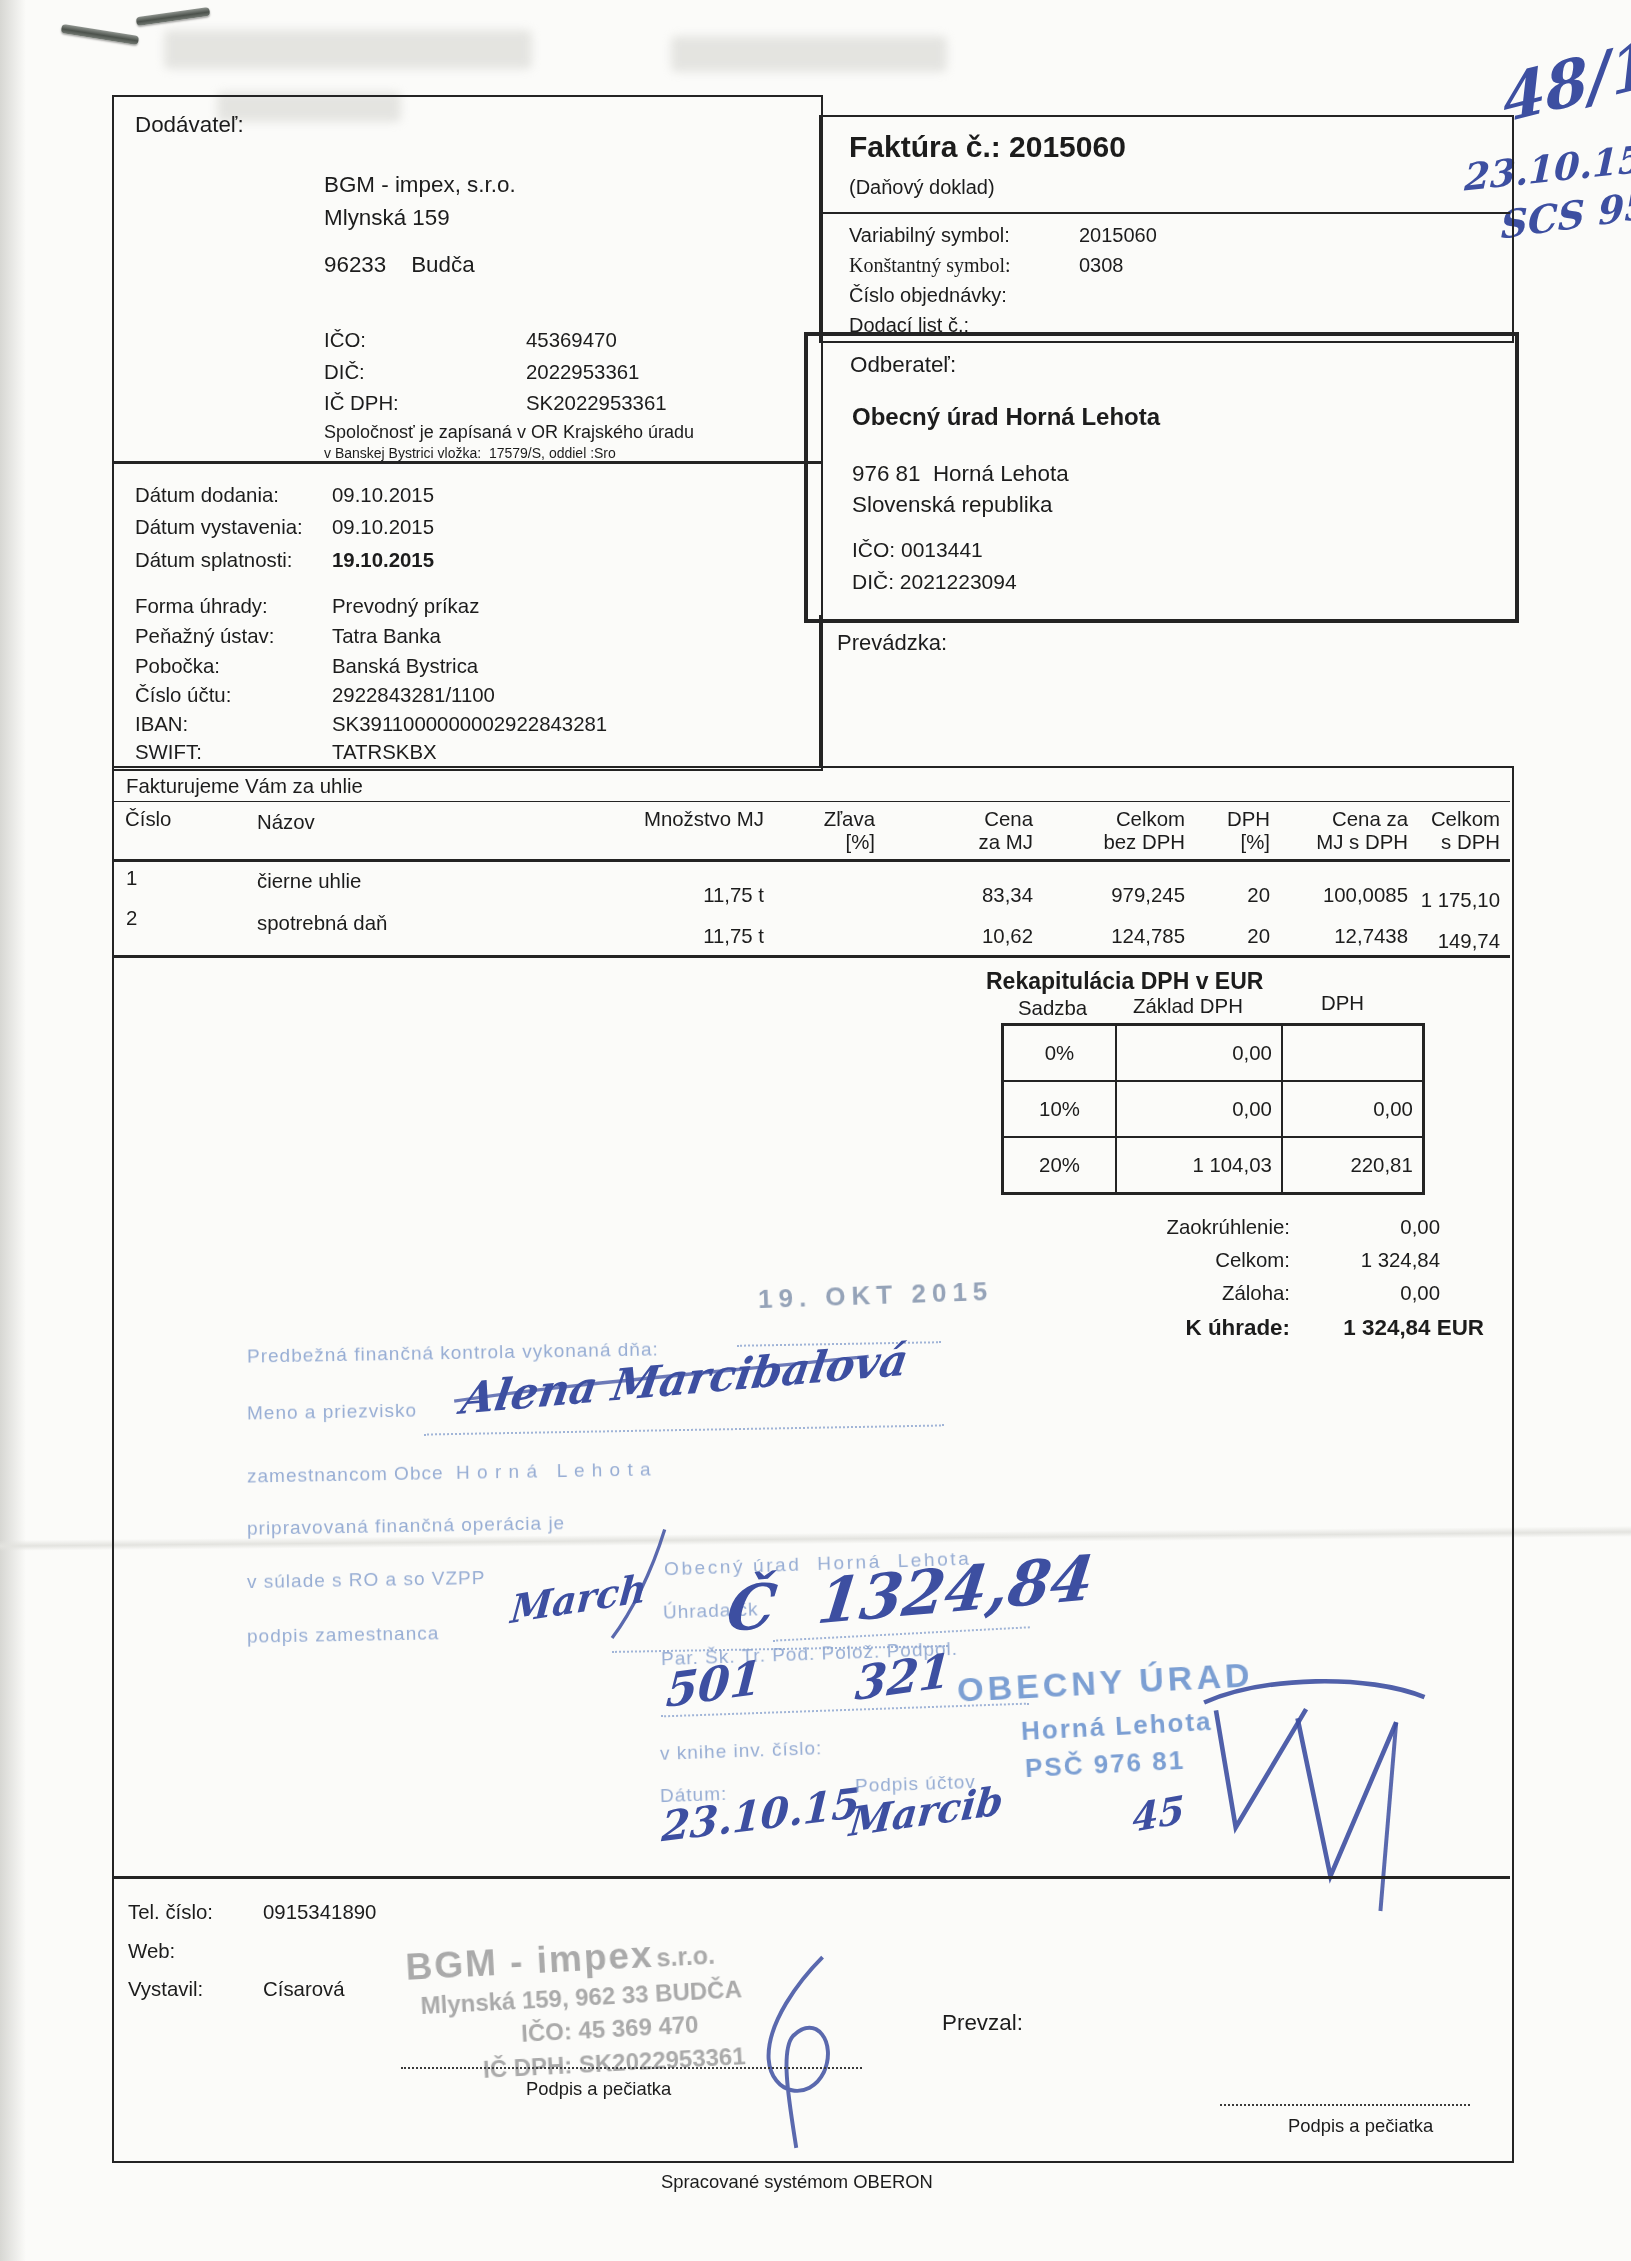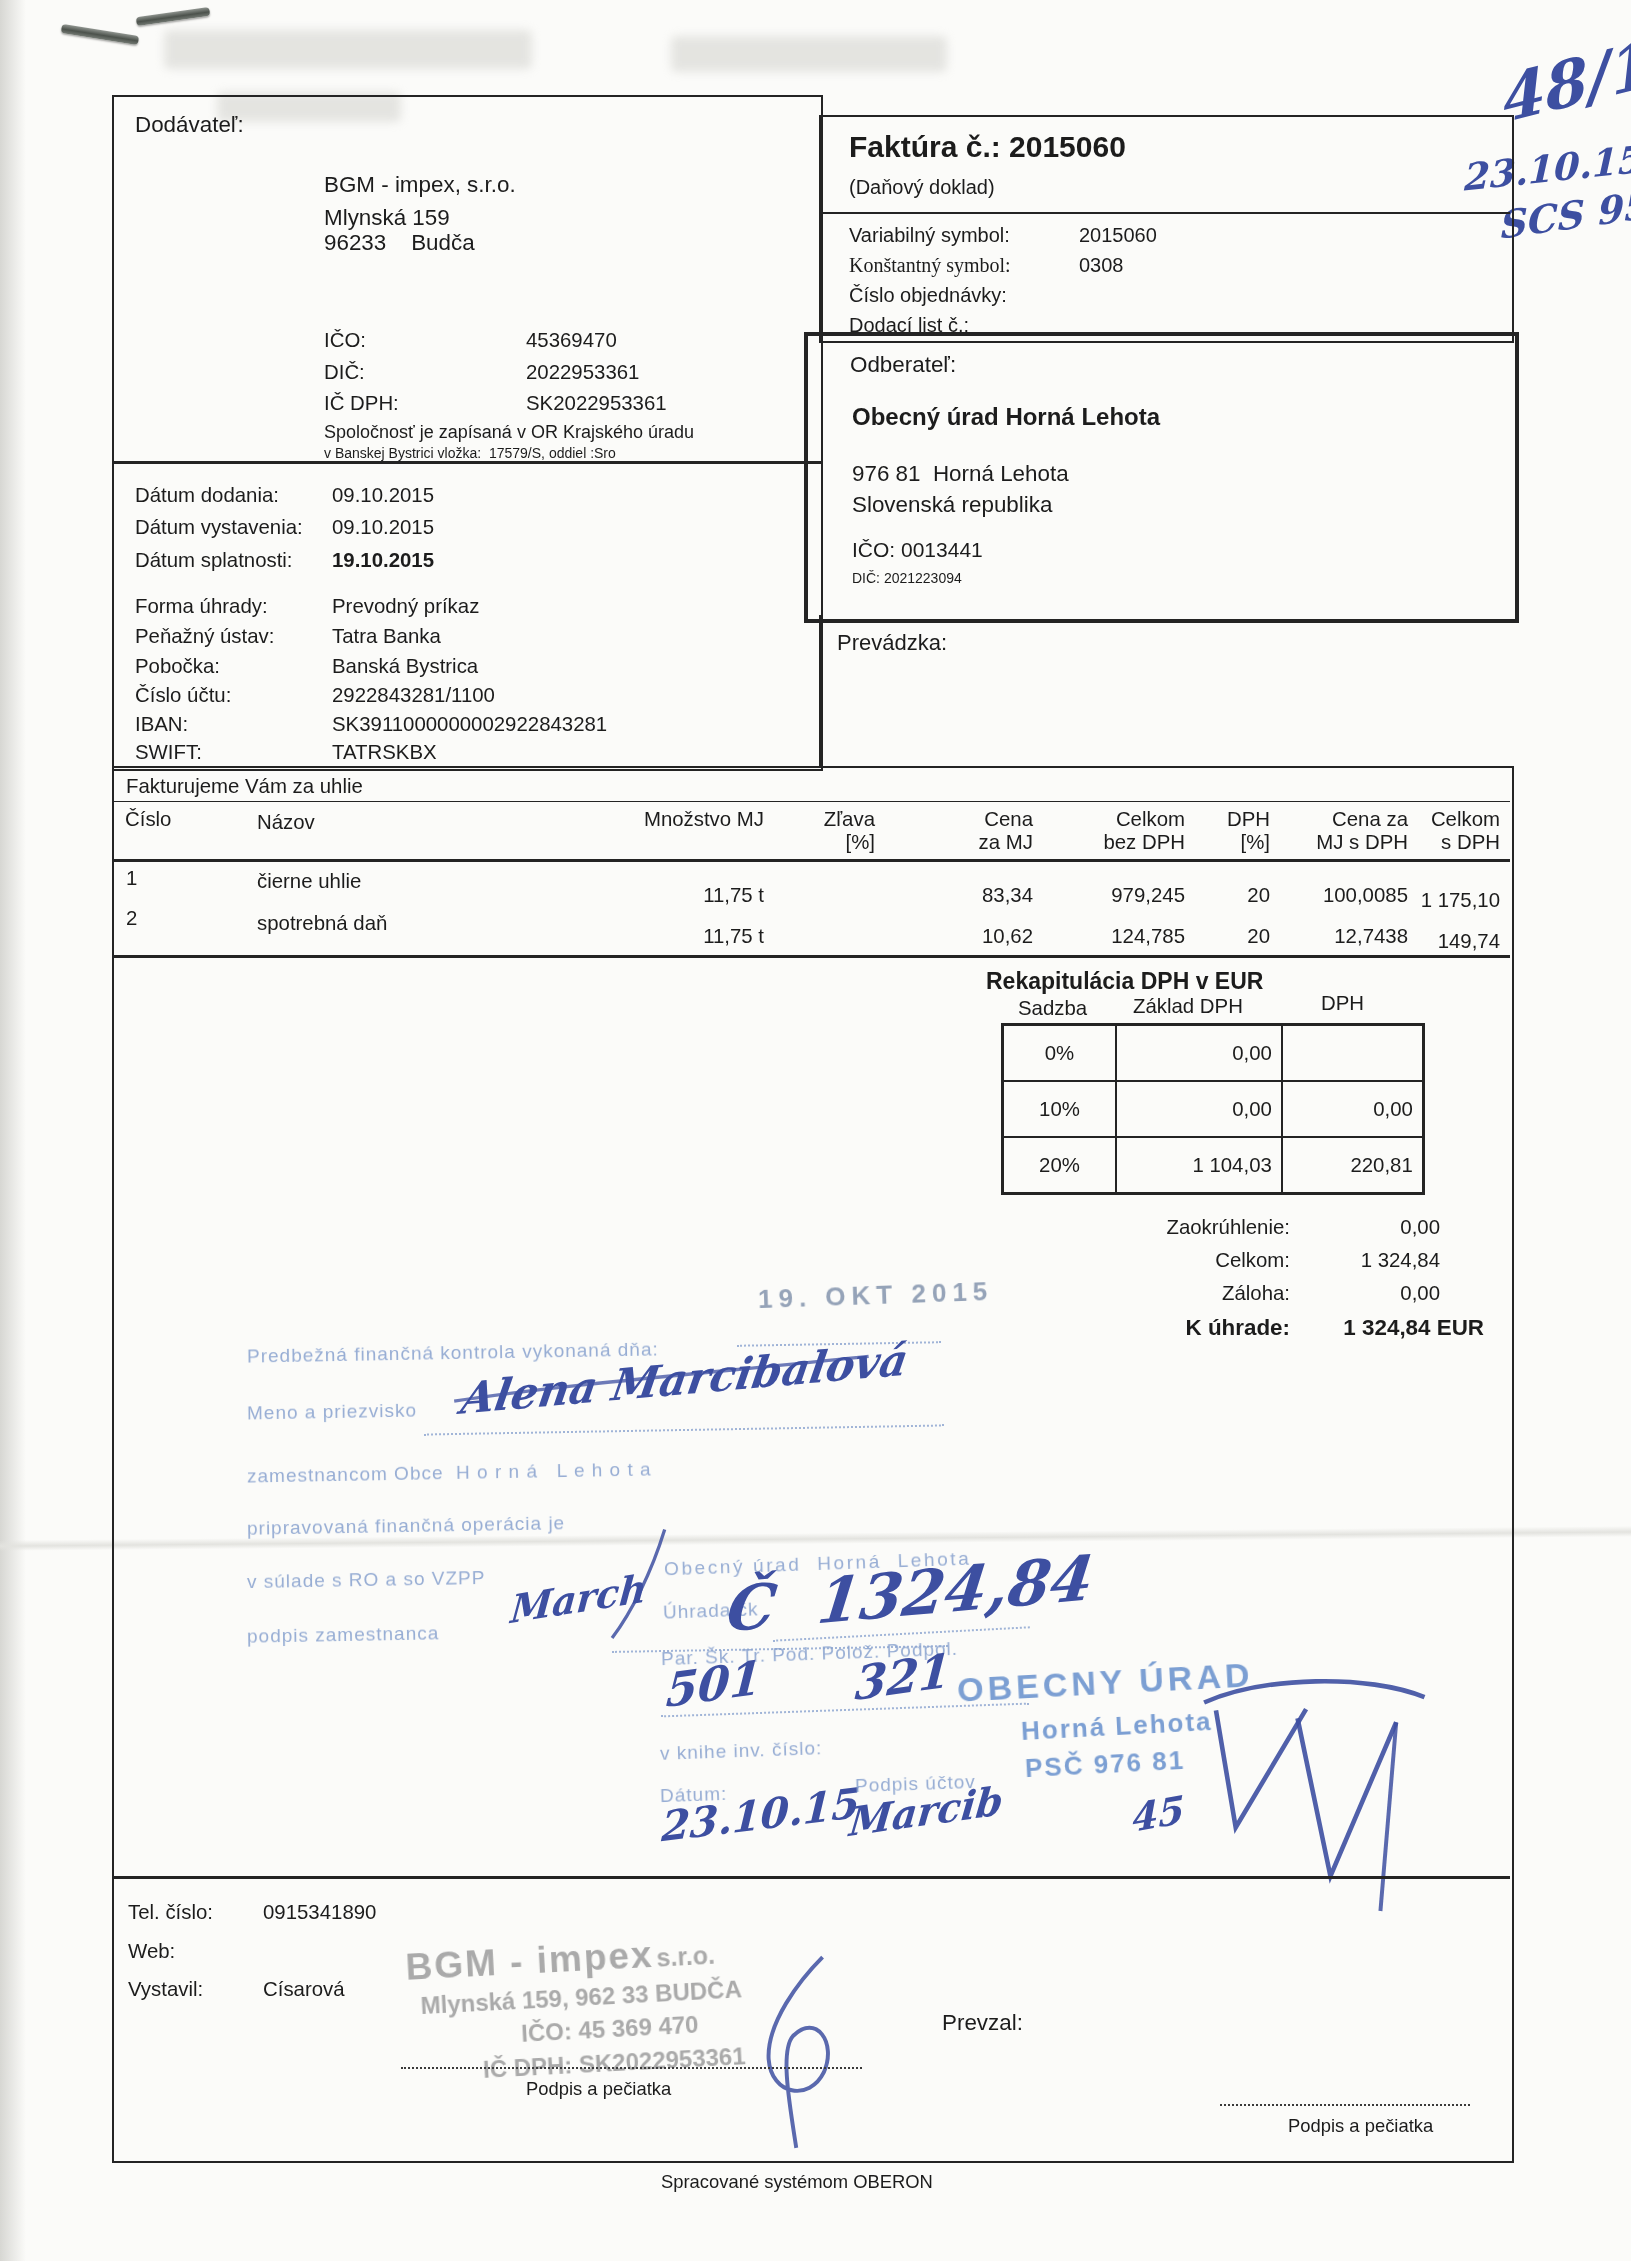--- a/index.html
+++ b/index.html
@@ -48,21 +48,21 @@
   <div class="crease" style="top:1533px;"></div>
 
   <div class="abs hand" style="left:1500px;top:39px;font-size:63px;transform:rotate(-14deg) skewX(-10deg);">48/15</div>
   <div class="abs hand" style="left:1464px;top:146px;font-size:37px;transform:rotate(-6deg) skewX(-8deg);">23.10.15</div>
   <div class="abs hand" style="left:1500px;top:192px;font-size:38px;transform:rotate(-8deg) skewX(-8deg);">SCS 95</div>
 
   <div class="box" style="left:112px;top:95px;width:707px;height:365px;"></div>
   <div class="abs txt" style="left:135px;top:112px;font-size:22.4px;">Dodávateľ:</div>
   <div class="abs txt" style="left:324px;top:172px;font-size:22.4px;">BGM - impex, s.r.o.</div>
   <div class="abs txt" style="left:324px;top:205px;font-size:22.4px;">Mlynská 159</div>
-  <div class="abs txt" style="left:324px;top:230px;font-size:22.4px;">96233    Budča</div>
+  <div class="abs txt" style="left:324px;top:252px;font-size:22.4px;">96233    Budča</div>
   <div class="abs txt" style="left:324px;top:329px;">IČO:</div>
   <div class="abs txt" style="left:526px;top:329px;">45369470</div>
   <div class="abs txt" style="left:324px;top:361px;">DIČ:</div>
   <div class="abs txt" style="left:526px;top:361px;">2022953361</div>
   <div class="abs txt" style="left:324px;top:392px;">IČ DPH:</div>
   <div class="abs txt" style="left:526px;top:392px;">SK2022953361</div>
   <div class="abs txt" style="left:324px;top:422px;font-size:18px;">Spoločnosť je zapísaná v OR Krajského úradu</div>
   <div class="abs txt" style="left:324px;top:445px;font-size:14px;">v Banskej Bystrici vložka:  17579/S, oddiel :Sro</div>
 
   <div class="box" style="left:112px;top:461px;width:707px;height:306px;"></div>
@@ -97,21 +97,21 @@
   <div class="abs txt" style="left:1079px;top:284px;font-size:20px;"></div>
   <div class="abs txt" style="left:849px;top:314px;font-size:20px;">Dodací list č.:</div>
   <div class="abs txt" style="left:1079px;top:314px;font-size:20px;"></div>
 
   <div class="box thick" style="left:804px;top:332px;width:707px;height:283px;"></div>
   <div class="abs txt" style="left:830px;top:352px;font-size:22.4px;margin-left:20px;">Odberateľ:</div>
   <div class="abs txt b" style="left:852px;top:403px;font-size:24px;">Obecný úrad Horná Lehota</div>
   <div class="abs txt" style="left:852px;top:461px;font-size:22.4px;">976 81  Horná Lehota</div>
   <div class="abs txt" style="left:852px;top:492px;font-size:22.4px;">Slovenská republika</div>
   <div class="abs txt" style="left:852px;top:538px;font-size:21px;">IČO: 0013441</div>
-  <div class="abs txt" style="left:852px;top:570px;font-size:14px;">DIČ: 2021223094</div>
+  <div class="abs txt" style="left:852px;top:570px;font-size:21px;">DIČ: 2021223094</div>
 
   <div class="vline" style="left:819px;top:615px;height:151px;"></div>
   <div class="abs txt" style="left:837px;top:630px;font-size:22px;">Prevádzka:</div>
 
   <div class="box" style="left:112px;top:766px;width:1398px;height:1393px;border-width:2.6px;"></div>
   <div class="abs txt" style="left:126px;top:775px;">Fakturujeme Vám za uhlie</div>
   <div class="hline" style="left:112px;top:801px;width:1398px;height:1.3px;"></div>
 
   <div class="abs txt" style="left:125px;top:808px;">Číslo</div>
   <div class="abs txt" style="left:257px;top:811px;">Názov</div>

